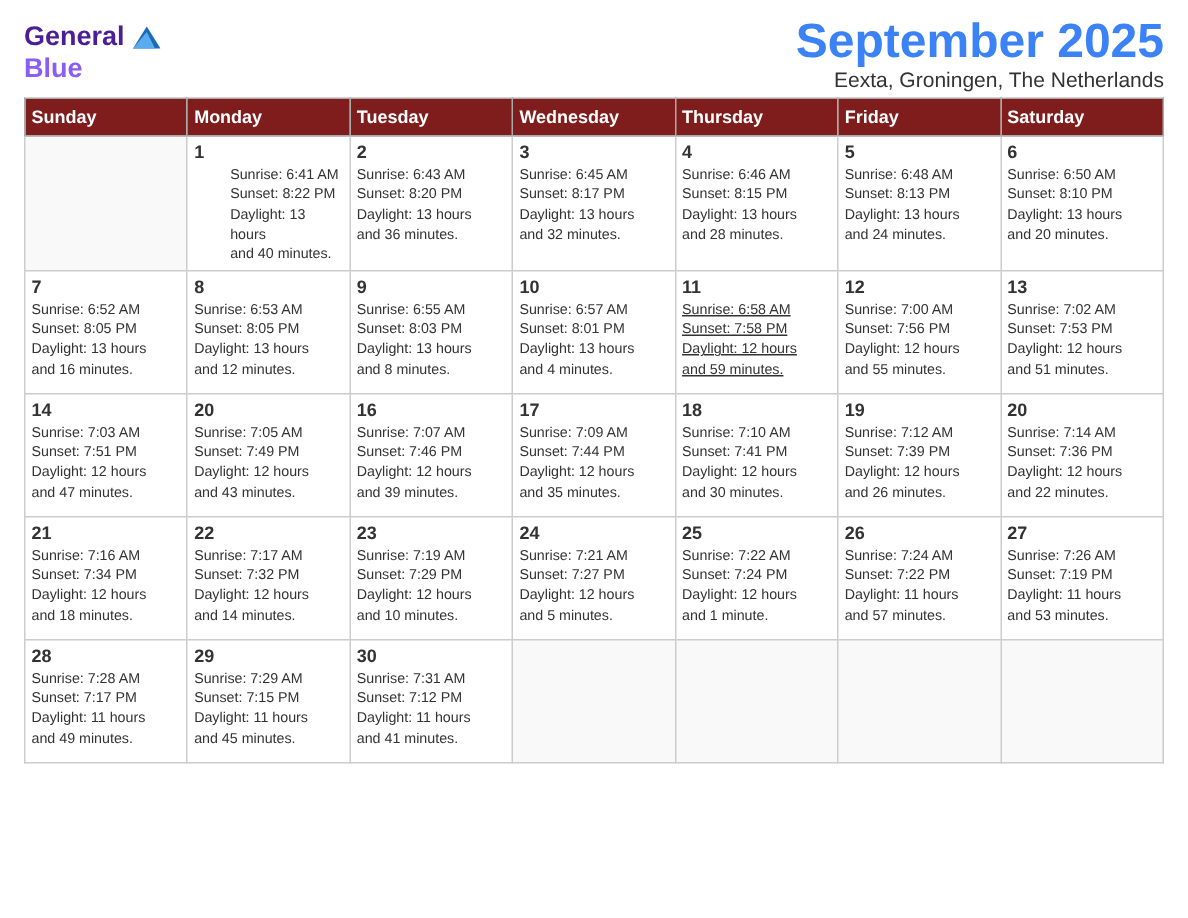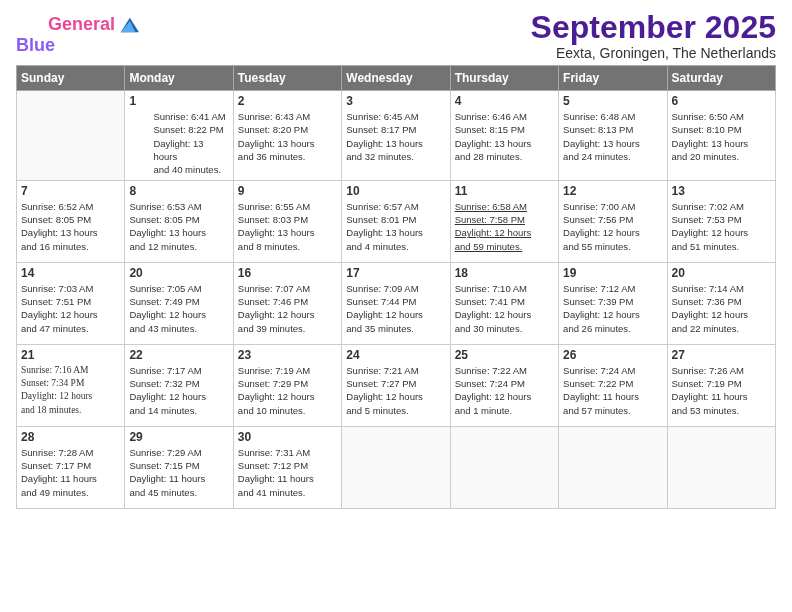--- a/index.html
+++ b/index.html
@@ -25,48 +25,47 @@
       align-items: center;
       margin-top: 4px;
     }
     .logo-text {
       font-size: 18px;
       font-weight: bold;
       color: #333;
       line-height: 1.1;
     }
     .logo-text span {
-      color: #ec4899;
-      margin-left: 32px;
+      color: #4c1d95;
     }
     .logo-icon {
       width: 22px;
       height: 22px;
       margin-left: 2px;
     }
     .title-block {
       text-align: right;
     }
     .month-title {
       font-size: 32px;
       font-weight: bold;
-      color: #4c1d95;
+      color: #3b82f6;
       line-height: 1.1;
     }
     .location {
       font-size: 14px;
       color: #333;
     }
     .calendar {
       width: 100%;
       border-collapse: collapse;
       table-layout: fixed;
     }
     .calendar th {
-      background-color: #737373;
+      background-color: #7f1d1d;
       color: #fff;
       font-size: 12px;
       font-weight: bold;
       padding: 5px 4px;
       text-align: left;
       border: 1px solid #aaa;
     }
     .calendar td {
       border: 1px solid #ccc;
       vertical-align: top;
@@ -275,21 +274,21 @@
             <span class="day-number">20</span>
             <div class="day-info" style="white-space: pre-line;">Sunrise: 7:14 AM
 Sunset: 7:36 PM
 Daylight: 12 hours
 and 22 minutes.</div>
           </td>
         </tr>
         <tr>
           <td>
             <span class="day-number">21</span>
-            <div class="day-info" style="white-space: pre-line; font-family: Liberation Serif, serif;">Sunrise: 7:16 AM
+            <div class="day-info" style="white-space: pre-line;">Sunrise: 7:16 AM
 Sunset: 7:34 PM
 Daylight: 12 hours
 and 18 minutes.</div>
           </td>
           <td>
             <span class="day-number">22</span>
             <div class="day-info" style="white-space: pre-line;">Sunrise: 7:17 AM
 Sunset: 7:32 PM
 Daylight: 12 hours
 and 14 minutes.</div>

